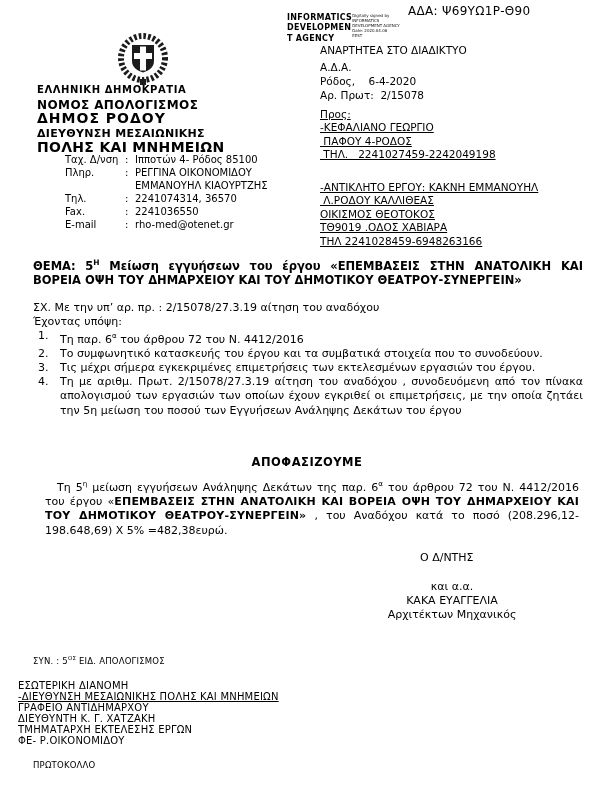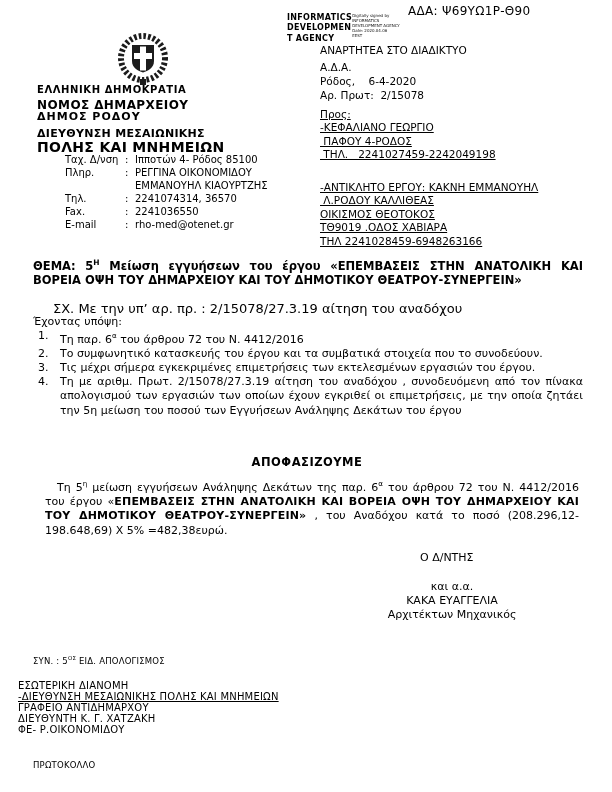--- a/index.html
+++ b/index.html
@@ -16,34 +16,34 @@
   .stamp{left:287px;top:13px;display:flex;gap:0;align-items:flex-start;}
   .stamp-agency{font-size:8px;font-weight:bold;line-height:1.3;letter-spacing:0.3px;}
   .stamp-sig{font-size:4px;line-height:1.25;color:#111;}
   
   .meta-line{left:320px;font-size:10.5px;}
   
   .emblem{left:114px;top:31px;}
   .hdr{left:37px;font-weight:bold;}
   .hdr-republic{top:84px;font-size:10px;letter-spacing:0.6px;}
   .hdr-prefecture{top:98px;font-size:12px;letter-spacing:0.4px;}
-  .hdr-municipality{top:110px;font-size:11px;letter-spacing:1px;}
+  .hdr-municipality{top:110px;font-size:14px;letter-spacing:1px;}
   .hdr-dir1{top:127px;font-size:11px;letter-spacing:0.3px;}
   .hdr-dir2{top:139px;font-size:14px;letter-spacing:0.3px;}
   
   .contact{left:65px;top:153px;font-size:10px;line-height:13px;}
   .contact-row{display:flex;}
   .contact-label{width:60px;flex:none;}
   .contact-sep{width:10px;flex:none;}
   
   .pros{left:320px;font-size:10.5px;text-decoration:underline;}
   .pros-line{line-height:13.4px;}
   
   .thema{left:33px;top:256px;width:550px;font-weight:bold;font-size:11.5px;line-height:14.5px;text-align:justify;}
-  .sx{left:33px;top:301px;font-size:13px;margin-left:20px;}
+  .sx{left:33px;top:301px;font-size:11px;}
   .exontas{left:33px;top:315px;font-size:11px;}
   .list{left:38px;top:329px;width:545px;font-size:11px;line-height:14.2px;}
   .li{display:flex;}
   .li-num{width:22px;flex:none;}
   .li-text{flex:1;text-align:justify;}
   .apofasi{left:33px;top:455px;width:548px;text-align:center;font-weight:bold;font-size:11.5px;letter-spacing:0.5px;}
   .decision{left:45px;top:477px;width:534px;font-size:11px;line-height:14.4px;text-align:justify;text-indent:12px;}
   .decision b{letter-spacing:0.2px;}
   sup{font-size:0.65em;}
   
@@ -87,21 +87,21 @@
       <circle cx="29" cy="27" r="22" fill="none" stroke="#1c1c1c" stroke-width="6" stroke-dasharray="2.6 2.1"></circle>
       <circle cx="29" cy="27" r="18.5" fill="#ffffff"></circle>
       <rect x="26" y="48" width="6" height="6" fill="#1c1c1c"></rect>
       <path d="M18 14 h22 v16 c0 7 -6 10 -11 11.5 c-5 -1.5 -11 -4.5 -11 -11.5 z" fill="#1c1c1c"></path>
       <rect x="26" y="15.5" width="6" height="24" fill="#ffffff"></rect>
       <rect x="20" y="22" width="18" height="6" fill="#ffffff"></rect>
     </svg>
   </div>
 
   <div class="abs hdr hdr-republic">ΕΛΛΗΝΙΚΗ  ΔΗΜΟΚΡΑΤΙΑ</div>
-  <div class="abs hdr hdr-prefecture">ΝΟΜΟΣ ΔΗΜΑΡΧΕΙΟΥ</div>
+  <div class="abs hdr hdr-prefecture">ΝΟΜΟΣ ΑΠΟΛΟΓΙΣΜΟΣ</div>
   <div class="abs hdr hdr-municipality">ΔΗΜΟΣ ΡΟΔΟΥ</div>
   <div class="abs hdr hdr-dir1">ΔΙΕΥΘΥΝΣΗ ΜΕΣΑΙΩΝΙΚΗΣ</div>
   <div class="abs hdr hdr-dir2">ΠΟΛΗΣ ΚΑΙ ΜΝΗΜΕΙΩΝ</div>
 
   <div class="abs contact">
     <div class="contact-row">
       <span class="contact-label">Ταχ. Δ/νση</span>
       <span class="contact-sep">:</span>
       <span>Ιπποτών 4- Ρόδος 85100</span>
     </div>
@@ -186,18 +186,19 @@
 
   <div class="abs syn">
     <span>ΣΥΝ. : 5</span><sup>ΟΣ</sup><span> ΕΙΔ. ΑΠΟΛΟΓΙΣΜΟΣ</span>
   </div>
 
   <div class="abs internal">
     <div>ΕΣΩΤΕΡΙΚΗ ΔΙΑΝΟΜΗ</div>
     <div class="underl">-ΔΙΕΥΘΥΝΣΗ ΜΕΣΑΙΩΝΙΚΗΣ ΠΟΛΗΣ ΚΑΙ ΜΝΗΜΕΙΩΝ</div>
     <div>ΓΡΑΦΕΙΟ ΑΝΤΙΔΗΜΑΡΧΟΥ</div>
     <div>ΔΙΕΥΘΥΝΤΗ Κ. Γ. ΧΑΤΖΑΚΗ</div>
+    <div>ΤΜΗΜΑΤΑΡΧΗ ΕΚΤΕΛΕΣΗΣ ΕΡΓΩΝ</div>
     <div>ΦΕ- Ρ.ΟΙΚΟΝΟΜΙΔΟΥ</div>
   </div>
 
   <div class="abs protokollo">ΠΡΩΤΟΚΟΛΛΟ</div>
 
 </div>
 
 </body></html>

